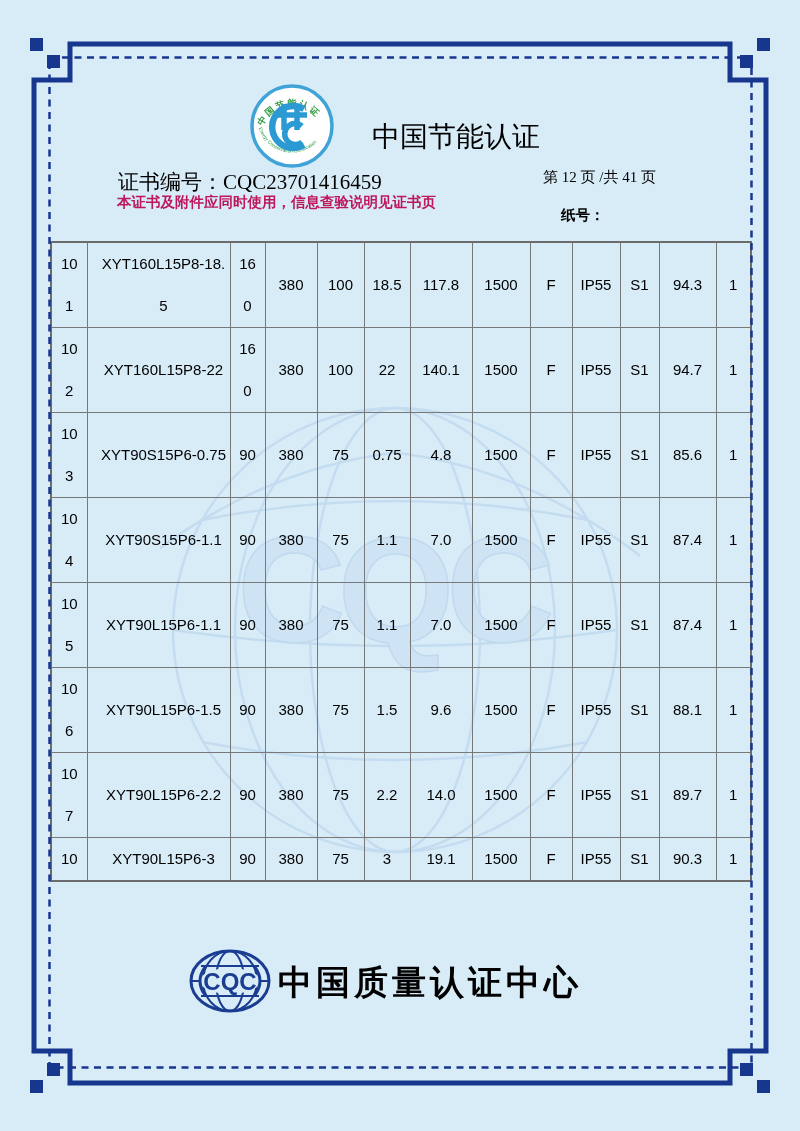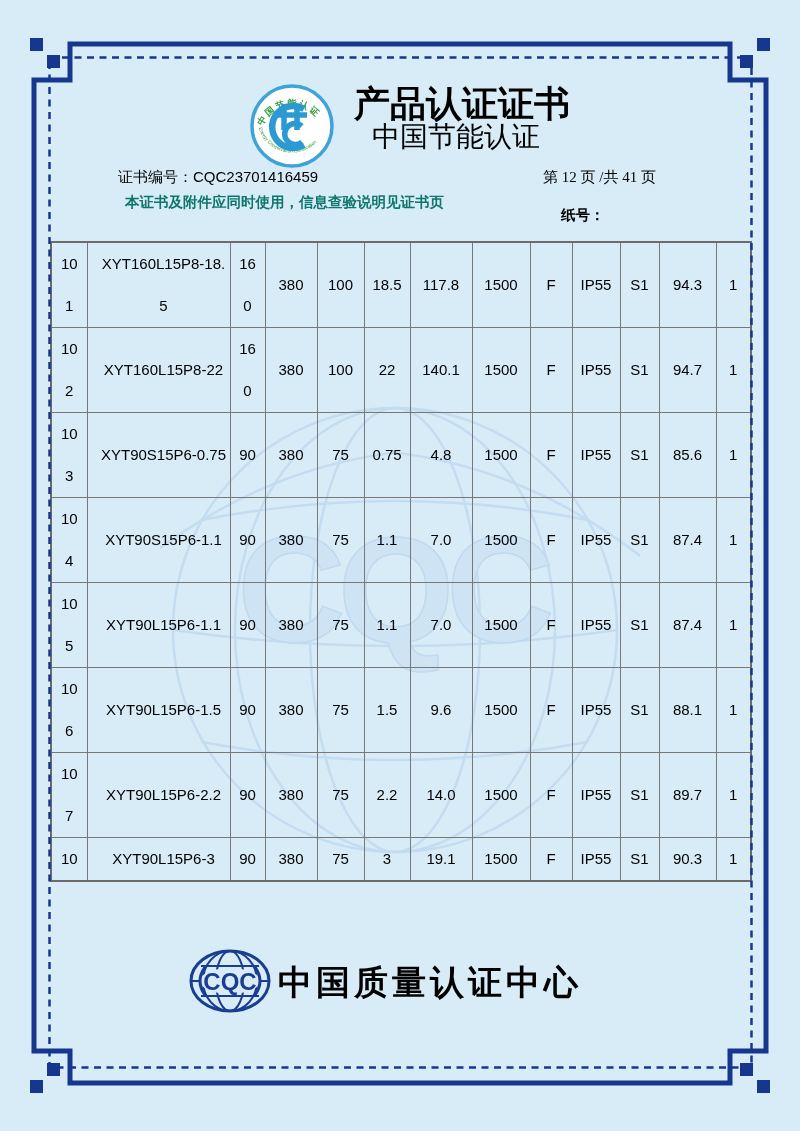--- a/index.html
+++ b/index.html
@@ -5,23 +5,23 @@
   html,body{margin:0;padding:0;}
   body{font-family:"Liberation Sans",sans-serif;}
   #page{position:relative;width:800px;height:1131px;background:#d8ecf8;overflow:hidden;}
   .abs{position:absolute;}
   
   #border-art{position:absolute;left:0;top:0;z-index:5;pointer-events:none;}
   
   #logo-top{left:250px;top:84px;}
   #title{left:354px;top:80px;font-size:36px;font-weight:bold;color:#000;letter-spacing:0px;white-space:nowrap;}
   #subtitle{left:372px;top:118px;font-size:28px;color:#000;white-space:nowrap;}
-  #cert-line{left:118px;top:168px;font-family:Liberation Sans, sans-serif;font-size:15px;color:#000;white-space:nowrap;}
+  #cert-line{left:118px;top:168px;font-family:Liberation Serif, serif;font-size:21px;color:#000;white-space:nowrap;}
   #page-info{left:543px;top:168px;font-family:"Liberation Serif",serif;font-size:15px;color:#000;white-space:nowrap;}
-  #notice{left:117px;top:193px;font-size:14.5px;font-weight:bold;color:#0f766e;white-space:nowrap;margin-left:8px;}
+  #notice{left:117px;top:193px;font-size:14.5px;font-weight:bold;color:#be185d;white-space:nowrap;}
   #paper-no{left:561px;top:206px;font-size:14.5px;font-weight:bold;color:#000;white-space:nowrap;}
   
   #watermark{left:160px;top:380px;z-index:1;}
   
   #cert-table{left:50px;top:241px;z-index:2;border-collapse:collapse;table-layout:fixed;width:700px;}
   #cert-table td{border:1.5px solid #787878;font-size:15px;color:#000;text-align:center;vertical-align:middle;
     line-height:42px;white-space:pre-line;padding:0 3px;overflow:hidden;}
   #cert-table tr{height:84px;}
   #cert-table tr:last-child{height:42px;}
   #cert-table td.model-col{text-align:center;padding-left:13px;}
@@ -69,21 +69,20 @@
     </text>
     <g stroke="#2b9ad3" fill="none">
       <path d="M 54 25 A 21 21 0 1 0 54 61" stroke-width="6.5"></path>
       <line x1="26" y1="31" x2="57" y2="31" stroke-width="5.5"></line>
       <line x1="34" y1="20" x2="34" y2="46" stroke-width="5.5"></line>
       <line x1="47" y1="20" x2="47" y2="46" stroke-width="5.5"></line>
       <path d="M 52 42 A 10.5 10.5 0 1 0 52 58" stroke-width="5.5"></path>
     </g>
   </svg>
 
-  <div id="title" class="abs">产品认证证书</div>
   <div id="subtitle" class="abs">中国节能认证</div>
 
   <div id="cert-line" class="abs">
     <span>证书编号：</span><span>CQC23701416459</span>
   </div>
   <div id="page-info" class="abs">第 12 页 /共 41 页</div>
   <div id="notice" class="abs">本证书及附件应同时使用，信息查验说明见证书页</div>
   <div id="paper-no" class="abs">纸号：</div>
 
   <svg id="watermark" class="abs" width="480" height="500" viewBox="0 0 480 500" opacity="0.5">

